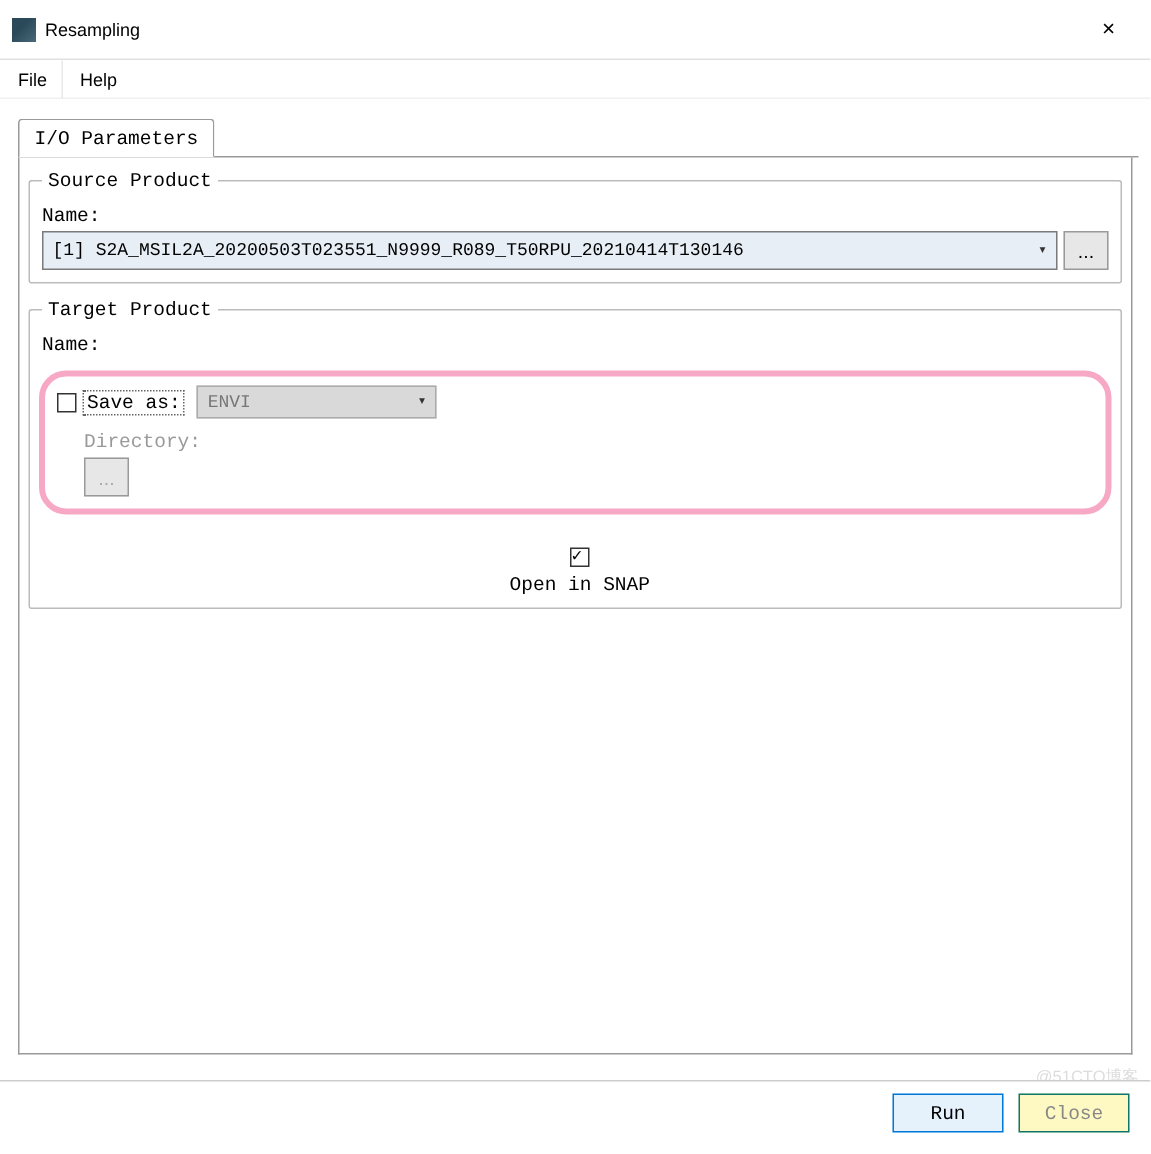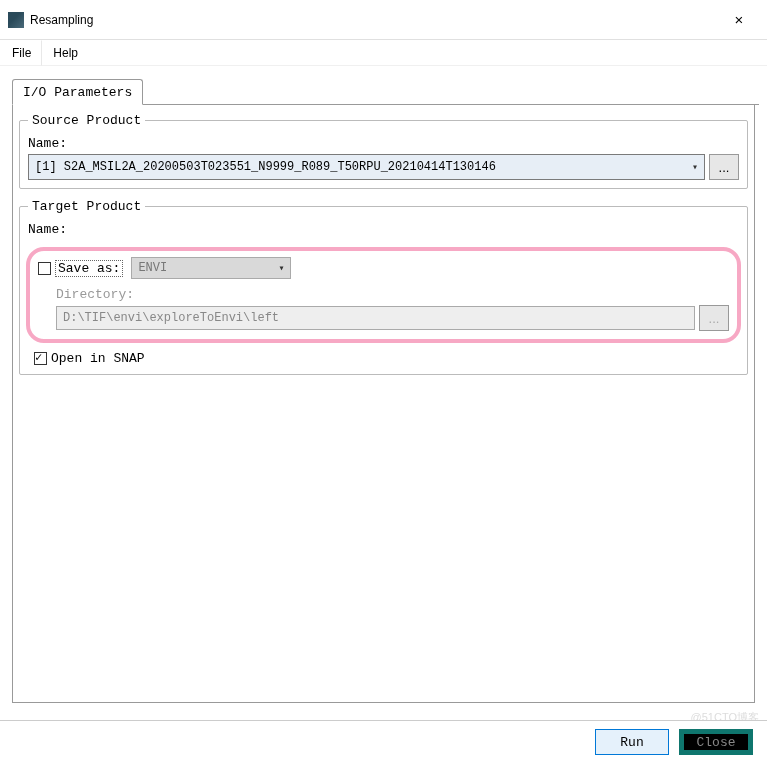--- a/index.html
+++ b/index.html
@@ -182,21 +182,21 @@
       flex: 1;
       height: 24px;
       border: 1px solid #aaa;
       background: #eee;
       color: #888;
       padding: 0 6px;
       font-family: "Courier New", monospace;
       font-size: 12px;
       display: flex; align-items: center;
     }
-    .open-snap { margin-top: 8px; margin-left: 6px; }
+    .open-snap { margin-top: 22px; margin-left: 6px; flex-direction: column; }
     .footer {
       position: absolute;
       bottom: 6px; left: 0; right: 0;
       border-top: 1px solid #ccc;
       padding: 8px 14px;
       display: flex;
       justify-content: flex-end;
       gap: 10px;
       background: #fff;
     }
@@ -204,22 +204,22 @@
       min-width: 74px;
       height: 26px;
       border: 1px solid #0078d7;
       background: #e5f1fb;
       display: flex; align-items: center; justify-content: center;
       font-family: "Courier New", monospace;
       font-size: 13px;
       cursor: pointer;
     }
     .btn.secondary {
-      border: 5px solid #0f766e;
-      background: #000000;
+      border: 1px solid #0f766e;
+      background: #fef9c3;
       color: #888;
     }
     .watermark {
       position: absolute;
       right: 8px; bottom: 44px;
       color: #ddd;
       font-size: 11px;
       font-family: Arial, sans-serif;
     }
   </style>
@@ -266,23 +266,20 @@
           <span class="chk"></span>
           <span class="saveas-lbl">Save as:</span>
           <span class="sel-disabled">
             <span>ENVI</span>
             <span class="chev">▾</span>
           </span>
         </div>
         <div class="dir-block">
           <div class="dir-lbl">Directory:</div>
           <div class="row">
-            <div class="dir-field">
-              <span>D:\TIF\envi\exploreToEnvi\left</span>
-            </div>
             <div class="btn-dots disabled">...</div>
           </div>
         </div>
       </div>
 
       <div class="chk-row open-snap">
         <span class="chk checked"></span>
         <span>Open in SNAP</span>
       </div>
     </fieldset>

